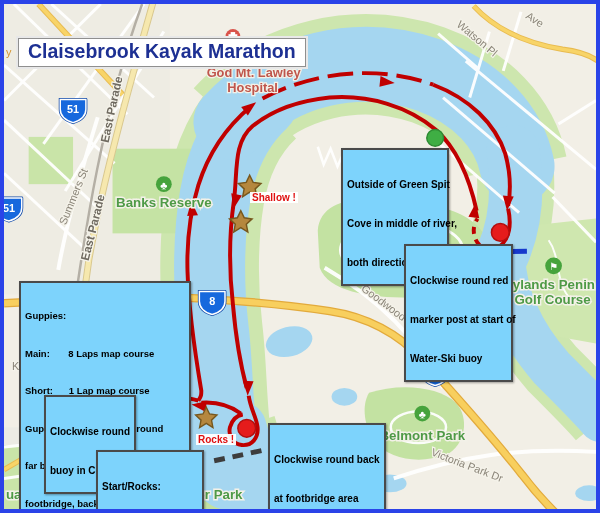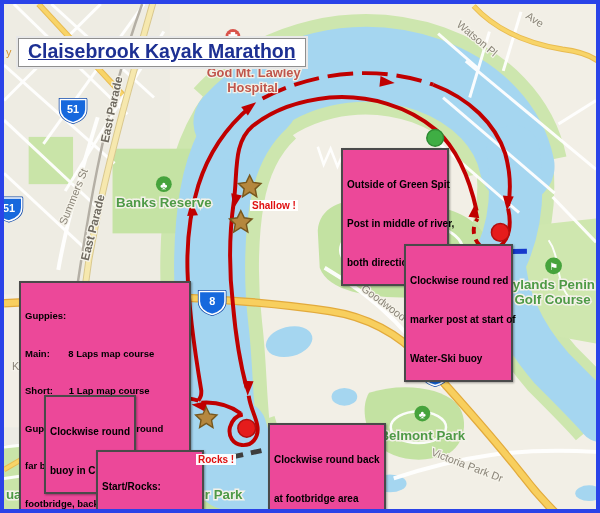--- a/index.html
+++ b/index.html
@@ -13,34 +13,34 @@
   text{font-family:"Liberation Sans",sans-serif;}
   .lbl-park{fill:#4e9a46;font-weight:bold;font-size:13.5px;paint-order:stroke;stroke:#f3f1e8;stroke-width:3px;}
   .lbl-street{fill:#8a8478;font-size:11px;paint-order:stroke;stroke:#f5f3ea;stroke-width:2.5px;}
   .lbl-street-dk{fill:#6f6a60;font-size:12px;font-weight:bold;paint-order:stroke;stroke:#f5f3ea;stroke-width:2.5px;}
   .lbl-city{fill:#596069;font-size:15px;letter-spacing:1.5px;paint-order:stroke;stroke:#f0eee6;stroke-width:3px;}
   .lbl-hosp{fill:#bf564c;font-weight:bold;font-size:13px;paint-order:stroke;stroke:#f3f1e8;stroke-width:2.5px;}
   .lbl-partial{fill:#d4922e;font-size:11px;}
   .shield-num{fill:#fff;font-weight:bold;font-size:11px;text-anchor:middle;}
   
   .note{
-    position:absolute;background:#ec4899;border:2px solid #4a4a4a;color:#000;
+    position:absolute;background:#7dd3fc;border:2px solid #4a4a4a;color:#000;
     font:bold 10px/1.3 "Liberation Sans",sans-serif;padding:2px 4px;
     box-shadow:1px 1px 2px rgba(0,0,0,.35);white-space:pre;
   }
   .note div{white-space:pre;}
   #courses-box{font-size:9.5px;line-height:1.32;}
   .warning{
     position:absolute;background:rgba(255,255,255,.95);color:#e01010;
     font:bold 10px/1.1 "Liberation Sans",sans-serif;padding:0 2px;white-space:nowrap;
   }
   #title-box{
     position:absolute;left:14px;top:34px;background:#fff;border:1px solid #8f8f8f;
     box-shadow:0 0 0 2px #e8e8e8;padding:1px 9px 3px;color:#1d3093;
-    font:bold 19.5px/1.2 "Liberation Sans",sans-serif;white-space:nowrap;text-decoration:underline;
+    font:bold 19.5px/1.2 "Liberation Sans",sans-serif;white-space:nowrap;
   }
 </style>
 </head>
 <body>
 
 <div id="frame">
 <svg id="mapsvg" viewBox="0 0 600 513" preserveAspectRatio="none">
   <defs>
     <path id="arr" d="M2,0 L-13,5.5 L-13,-5.5 Z"></path>
     <path id="star" d="M0,-12 L3.5,-4.8 L11.4,-3.7 L5.6,1.8 L7.1,9.7 L0,5.2 L-7.1,9.7 L-5.6,1.8 L-11.4,-3.7 L-3.5,-4.8 Z"></path>
@@ -264,21 +264,21 @@
   <div>Main:       8 Laps map course</div>
   <div>Short:      1 Lap map course</div>
   <div>Guppies:  Out left under round</div>
   <div>far bridge pylon, back to buoy at</div>
   <div>footbridge, back into Cove, U10 -</div>
   
 </div>
 
 <div class="note" style="left:337px;top:144px;width:96px;">
   <div>Outside of Green Spit</div>
-  <div>Post in middle of river,</div>
+  <div>Cove in middle of river,</div>
   <div>both directions</div>
 </div>
 
 <div class="note" style="left:400px;top:240px;width:97px;">
   <div>Clockwise round red</div>
   <div>marker post at start of</div>
   <div>Water-Ski buoy</div>
 </div>
 
 <div class="note" style="left:40px;top:391px;">
@@ -289,15 +289,15 @@
 <div class="note" style="left:264px;top:419px;">
   <div>Clockwise round back</div>
   <div>at footbridge area</div>
 </div>
 
 <div class="note" style="left:92px;top:446px;width:96px;">
   <div>Start/Rocks:</div>
   
 </div>
 
-<span class="warning" style="left:246px;top:196px;">Shallow !</span>
-<span class="warning" style="left:192px;top:450px;">Rocks !</span>
+<span class="warning" style="left:246px;top:188px;">Shallow !</span>
+<span class="warning" style="left:192px;top:430px;">Rocks !</span>
 </div>
 
 </body></html>

